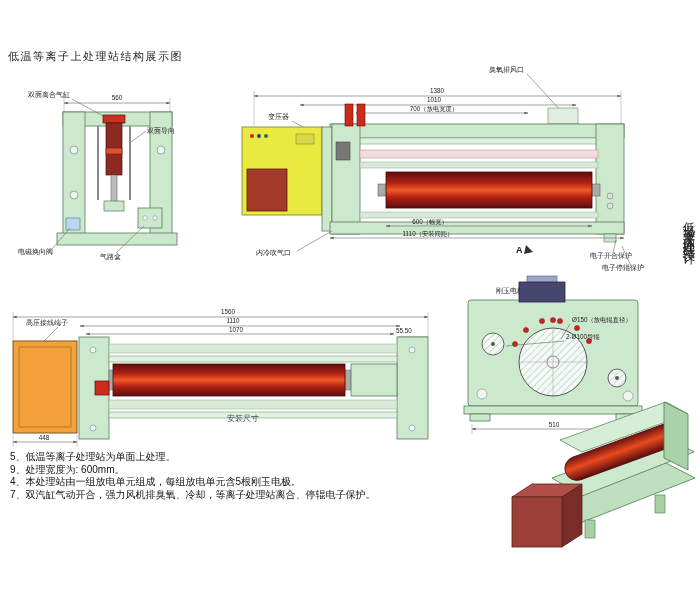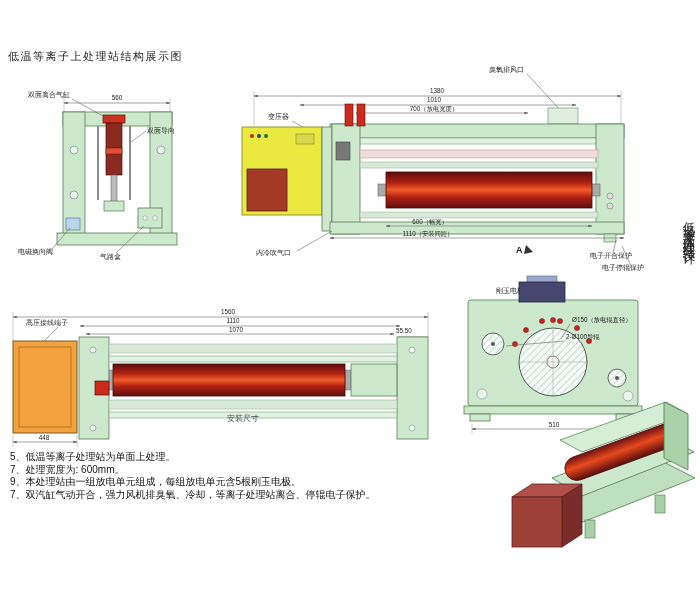--- a/index.html
+++ b/index.html
@@ -268,20 +268,20 @@
       <g>
         <polygon points="512,497 532,484 582,484 562,497" fill="#b05048" stroke="#5a201c" stroke-width=".8"></polygon>
         <polygon points="562,497 582,484 582,534 562,547" fill="#7a2d28" stroke="#5a201c" stroke-width=".8"></polygon>
         <rect x="512" y="497" width="50" height="50" fill="#9c4038" stroke="#5a201c" stroke-width=".8"></rect>
       </g>
     </g>
   </svg>
 
   <div class="notes">
     <div>5、低温等离子处理站为单面上处理。</div>
-    <div>7、处理宽度为:  600mm。</div>
-    <div>9、本处理站由一组放电单元组成，每组放电单元含5根刚玉电极。</div>
+    <div>9、处理宽度为:  600mm。</div>
+    <div>4、本处理站由一组放电单元组成，每组放电单元含5根刚玉电极。</div>
     <div>7、双汽缸气动开合，强力风机排臭氧、冷却，等离子处理站离合、停辊电子保护。</div>
   </div>
 
   <div class="vtext">低温等离子体处理站设计</div>
 
 </div>
 
 </body></html>

